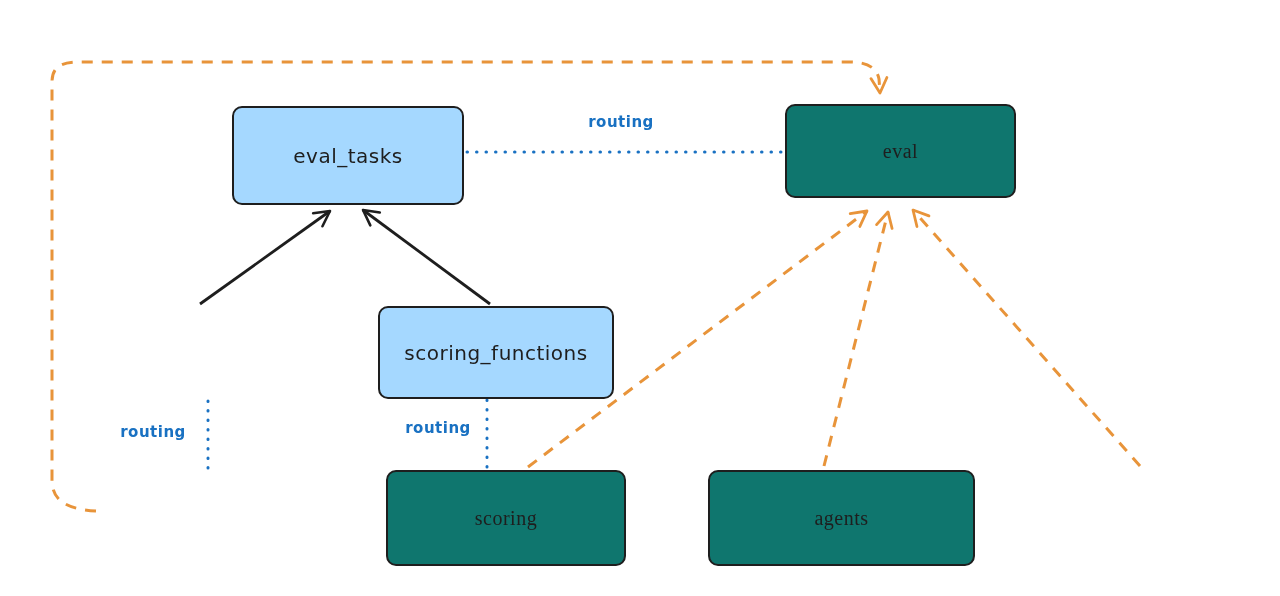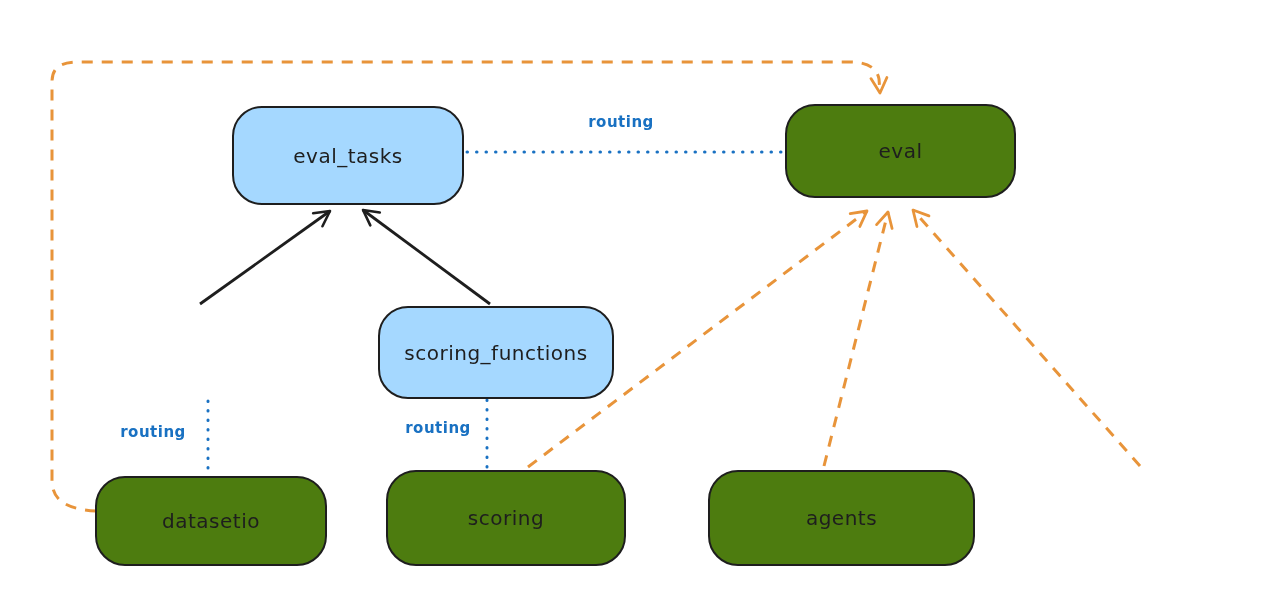--- a/index.html
+++ b/index.html
@@ -8,27 +8,27 @@
     width:1280px;height:596px;
     background:#ffffff;
     font-family:"DejaVu Sans","Liberation Sans",sans-serif;
     overflow:hidden;
   }
   .edges{position:absolute;left:0;top:0;width:1280px;height:596px;pointer-events:none;}
   .node{
     position:absolute;
     box-sizing:border-box;
     border:2.6px solid #1e1e1e;
-    border-radius:30px;
+    border-radius:10px;
     display:flex;align-items:center;justify-content:center;
     font-size:20px;color:#1e1e1e;
     letter-spacing:0.5px;
   }
   .node-blue{background:#a5d8ff;}
-  .node-green{background:#4d7c0f;}
+  .node-green{background:#0f766e;font-family:Liberation Serif, serif;}
   .edge-label{
     position:absolute;
     color:#1971c2;
     font-size:15px;font-weight:bold;
     text-align:center;
     letter-spacing:0.5px;
   }
 </style>
 </head>
 <body>
@@ -64,23 +64,20 @@
 
   <div class="node node-green" style="left:785px;top:104px;width:231px;height:94px">
     <span>eval</span>
   </div>
 
 
   <div class="node node-blue" style="left:378px;top:306px;width:236px;height:93px">
     <span>scoring_functions</span>
   </div>
 
-  <div class="node node-green" style="left:95px;top:476px;width:232px;height:90px">
-    <span>datasetio</span>
-  </div>
 
   <div class="node node-green" style="left:386px;top:470px;width:240px;height:96px">
     <span>scoring</span>
   </div>
 
   <div class="node node-green" style="left:708px;top:470px;width:267px;height:96px">
     <span>agents</span>
   </div>
 
 

